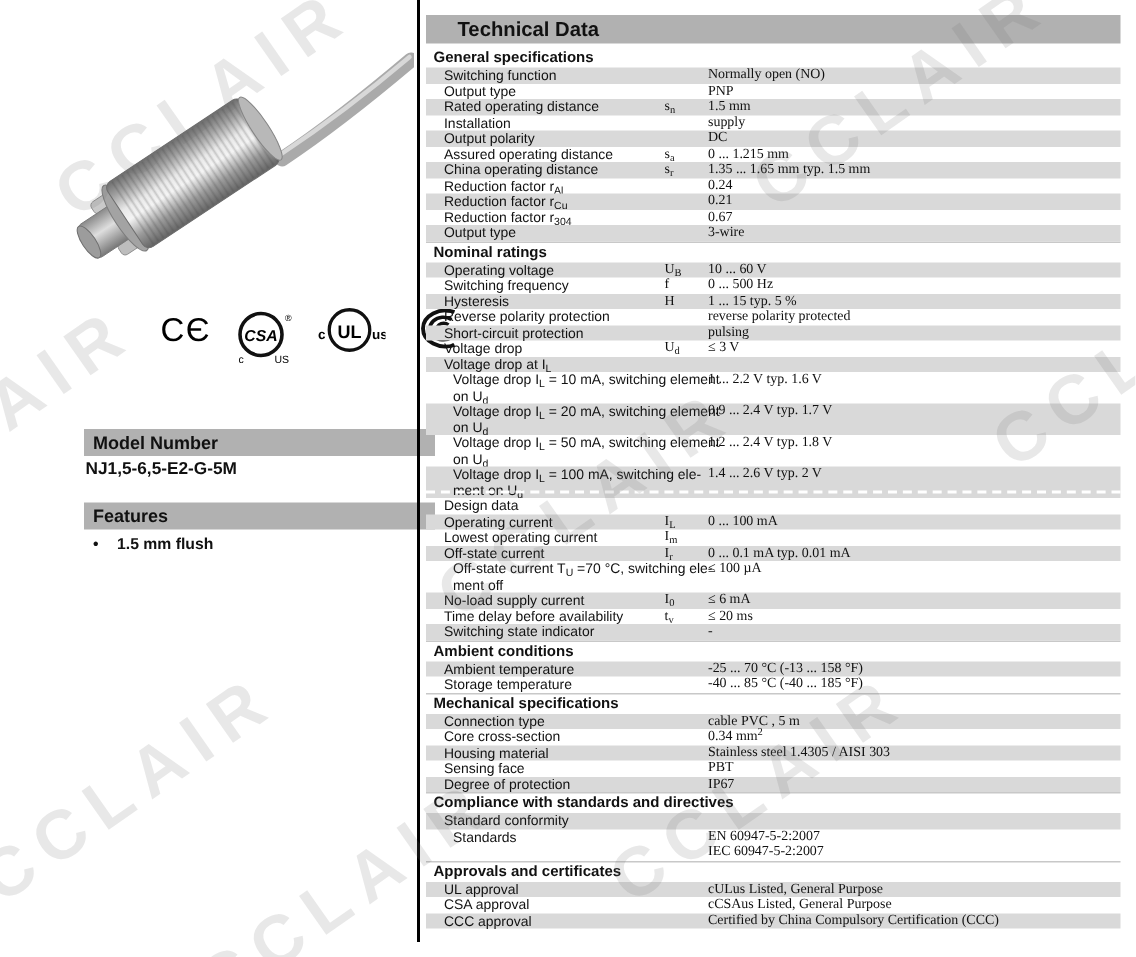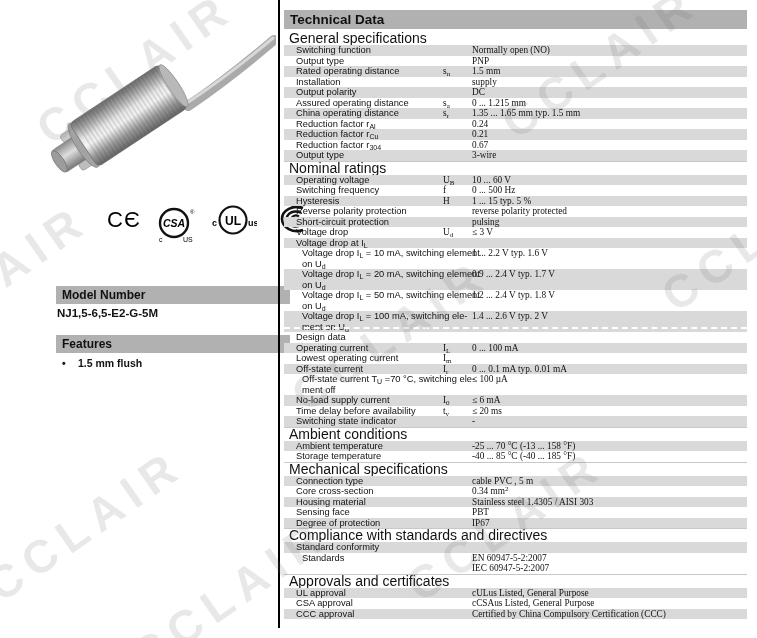--- a/index.html
+++ b/index.html
@@ -26,23 +26,23 @@
   .bar-features{top:335px;}
   .model-val{position:absolute;left:57px;top:307px;font-weight:bold;font-size:11.5px;}
   .feature-list{position:absolute;left:62px;top:357px;font-weight:bold;font-size:10.5px;}
   .feature-item{display:flex;}
   .feature-item .bullet-dot{width:16px;}
   .feature-item .bullet-dot::before{content:"•";}
 
   
   .right-col{position:absolute;left:284px;top:10px;width:463px;}
   .title-bar{background:#b1b1b1;height:19px;line-height:19px;font-weight:bold;
-             font-size:13.5px;padding-left:6px;margin-bottom:3px;}
-
-  .t-section-header{font-weight:normal;font-size:14px;line-height:13px;padding-left:5px;
+             font-size:13.5px;padding-left:21px;margin-bottom:3px;}
+
+  .t-section-header{font-weight:bold;font-size:10px;line-height:13px;padding-left:5px;
                     border-top:1px solid #c8c8c8;}
   .t-section-header.first{border-top:none;}
 
   .t-row{display:grid;grid-template-columns:147px 29px 1fr;padding-left:12px;
          font-size:9.3px;line-height:10.5px;position:relative;}
   .t-row.shade{background:#d9d9d9;}
   .t-row .lbl{white-space:nowrap;}
   .t-row .lbl.wide{grid-column:1 / 3;}
   .t-row.indent2 .lbl{padding-left:6px;}
   .t-row sub{font-size:7px;vertical-align:-2px;line-height:0;}

